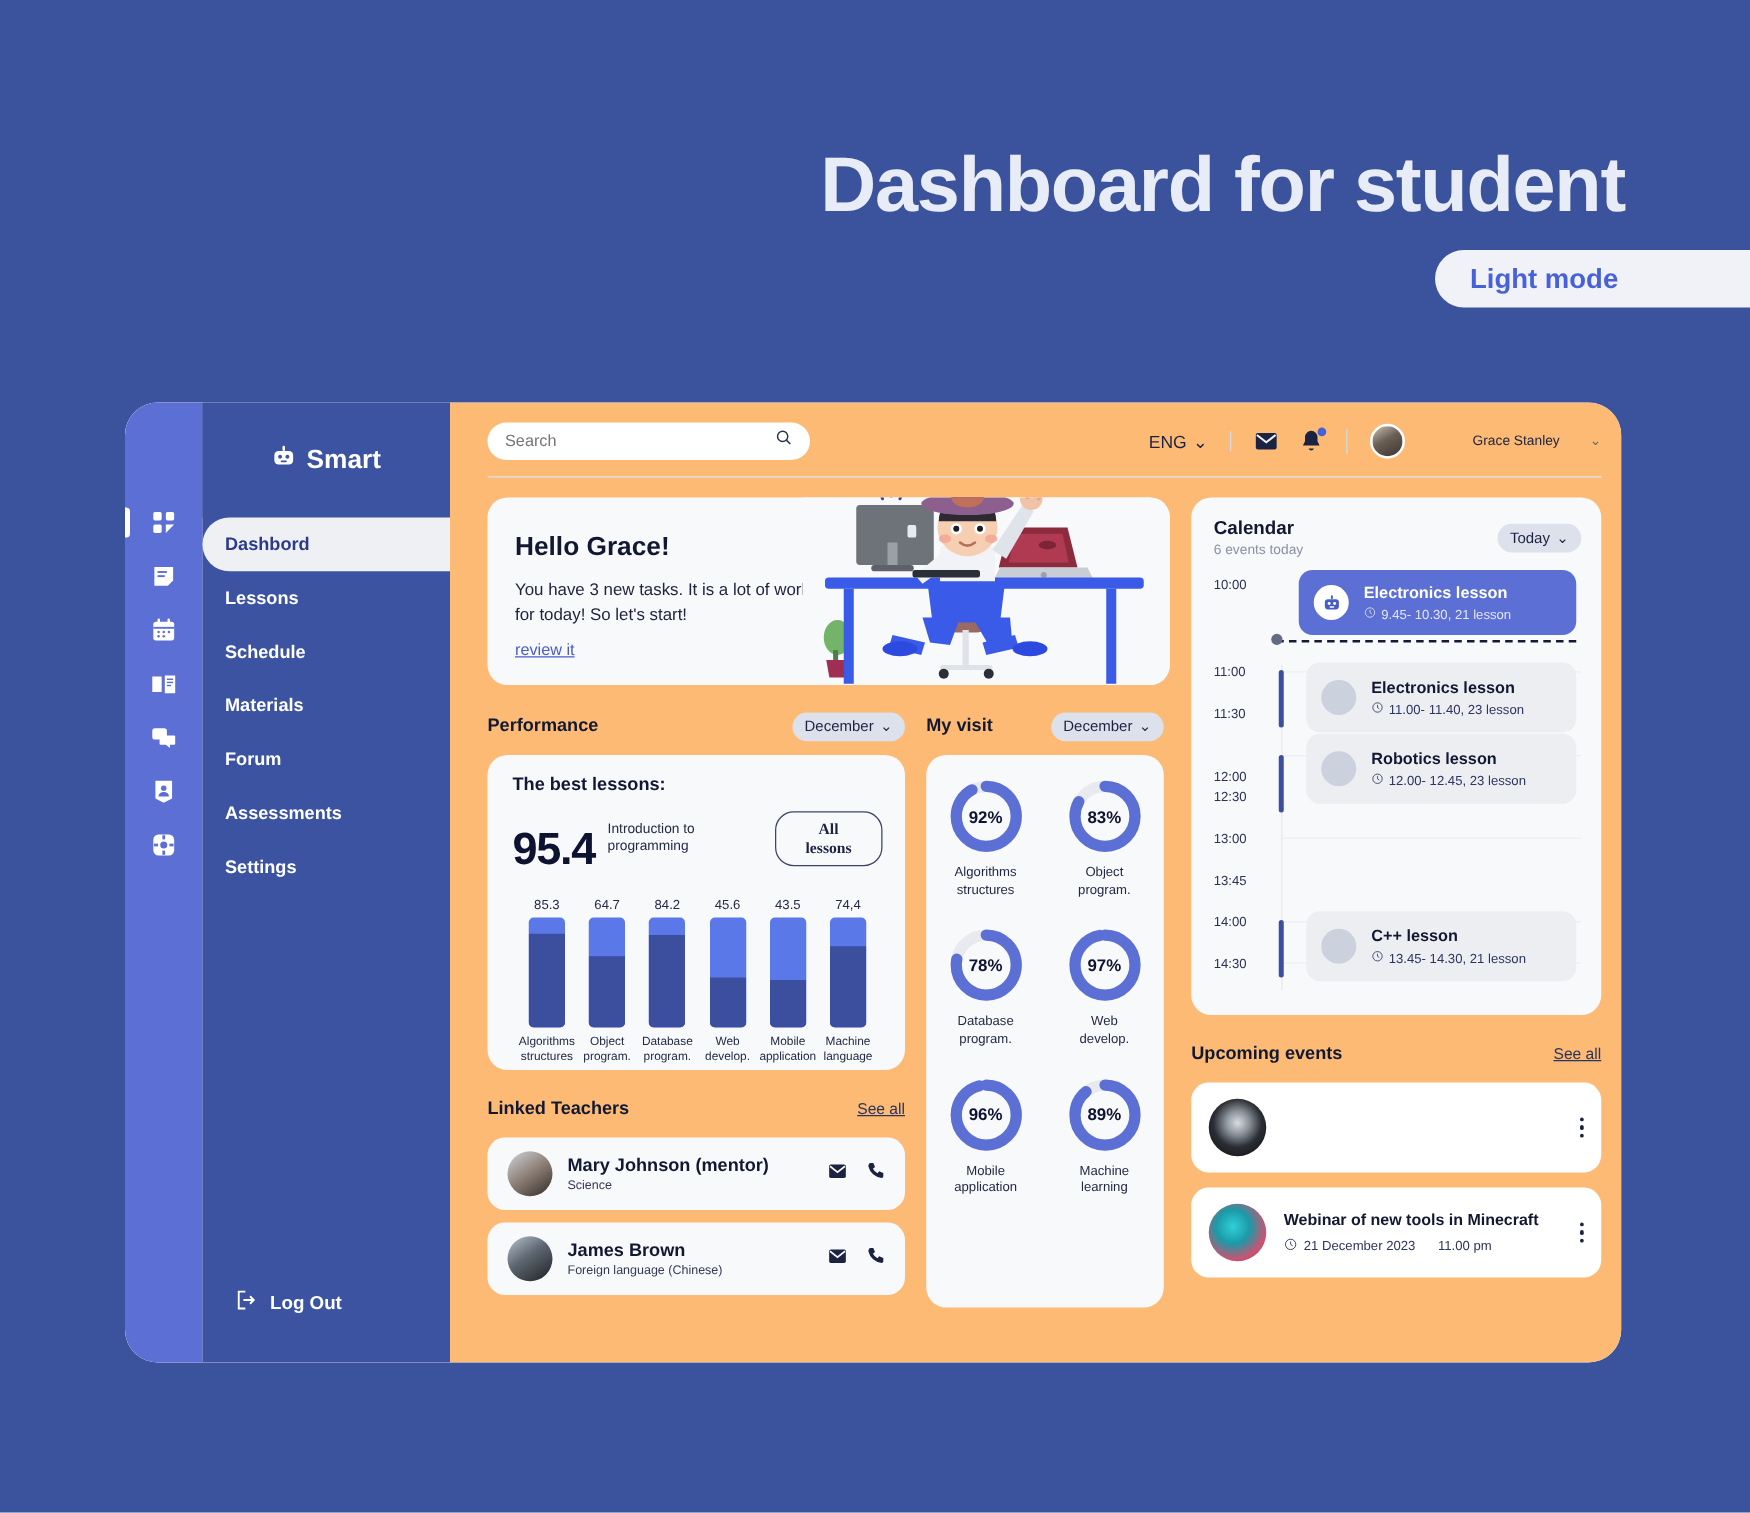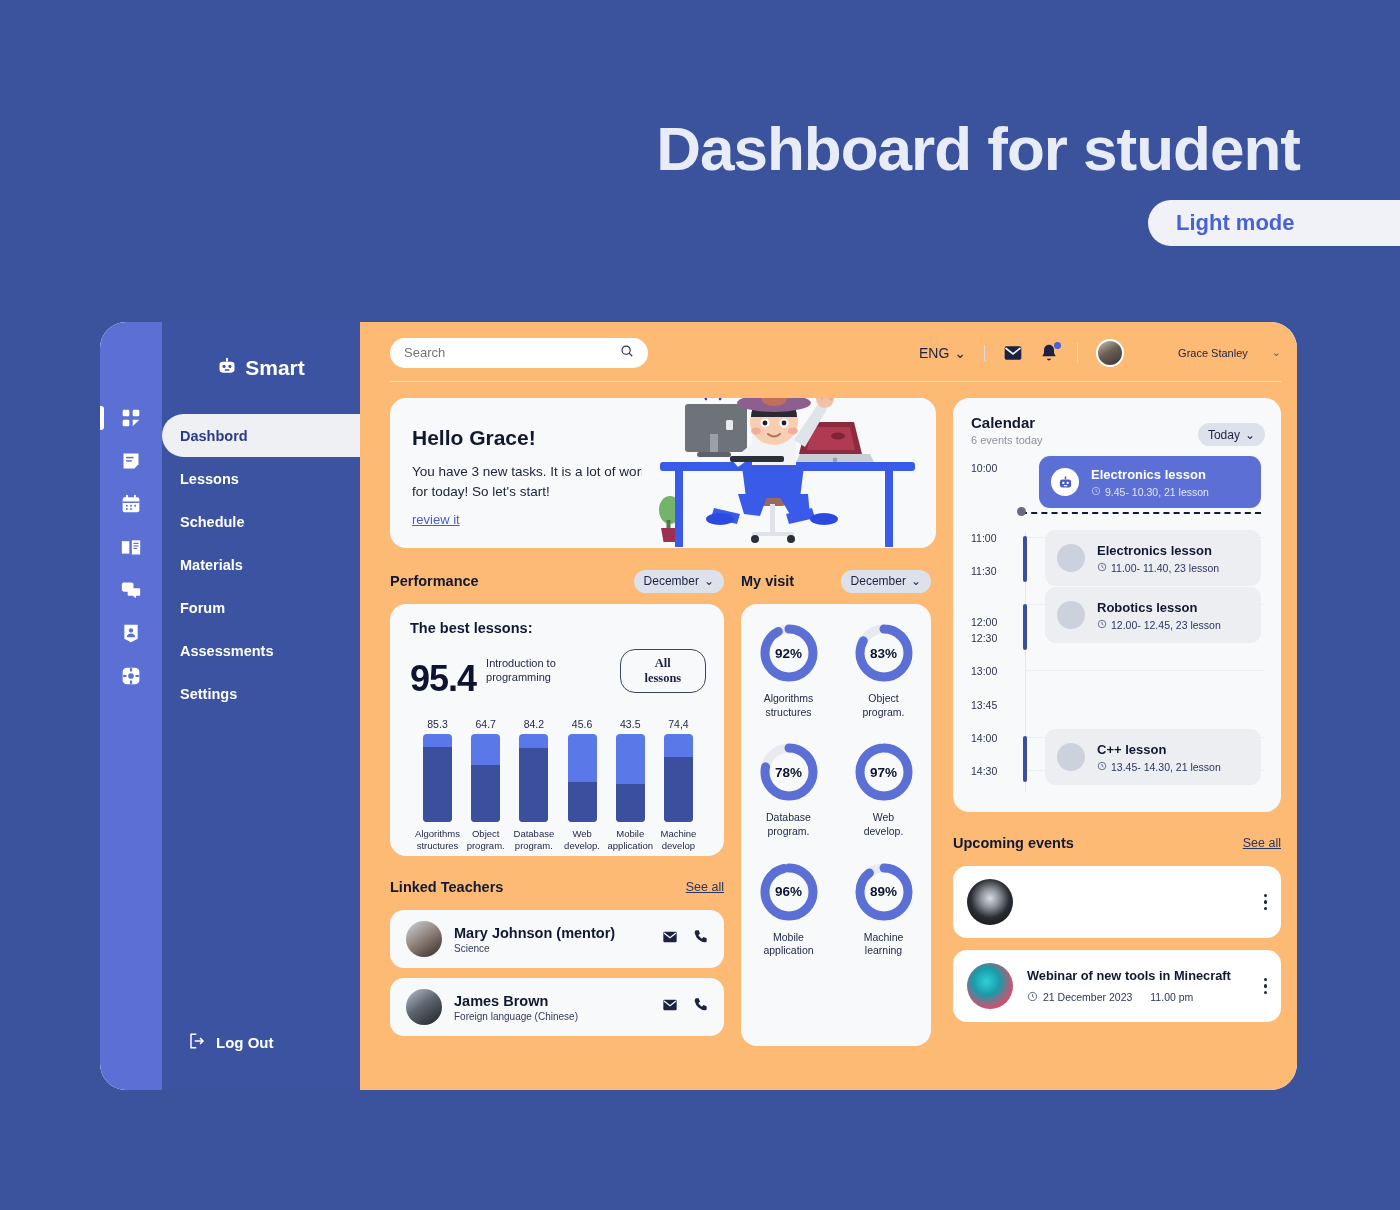--- a/index.html
+++ b/index.html
@@ -251,21 +251,21 @@
     align-items: center; justify-content: center;
     font-size: 13.5px; font-weight: bold; color: #0d1330;
   }
   .donut-label {
     margin-top: 8px; font-size: 10.5px; color: #222a46;
     text-align: center; line-height: 1.3;
   }
 
   
   .cal-card { padding: 16px 16px 12px 18px; height: 414px; display:flex; flex-direction:column; }
-  .cal-head { display: flex; align-items: flex-end; }
+  .cal-head { display: flex; align-items: center; }
   .cal-title { font-size: 15px; font-weight: bold; color: #111831; }
   .cal-sub { font-size: 11px; color: #8a90a3; margin-top: 3px; }
   .cal-pill { margin-left: auto; }
   .cal-body { position: relative; flex:1; margin-top: 8px; }
   .cal-time {
     font-size: 10.5px; color: #2b3152; position: absolute; left: 0;
   }
   .cal-rail { position: absolute; left: 54px; top: 78px; bottom: 8px; width: 1px; background: #e4e7ee; }
   .cal-gridline { position: absolute; left: 54px; right: 0; height: 1px; background: #eceef3; }
   .cal-event {
@@ -601,21 +601,21 @@
                     <div class="bar">
                       <div class="bar-fill" style="height: 43.5%;"></div>
                     </div>
                     <div class="bar-label">Mobile application</div>
                   </div>
                   <div class="bar-col">
                     <div class="bar-val">74,4</div>
                     <div class="bar">
                       <div class="bar-fill" style="height: 74.4%;"></div>
                     </div>
-                    <div class="bar-label">Machine develop</div>
+                    <div class="bar-label">Machine language</div>
                   </div>
                 </div>
             </div>
 
             <div class="sec-head" style="margin-top:18px;">
               <span class="sec-title">Linked Teachers</span>
               <span class="see-all">See all</span>
             </div>
             <div class="teacher-row">
               <span class="t-avatar t-av1"></span>

